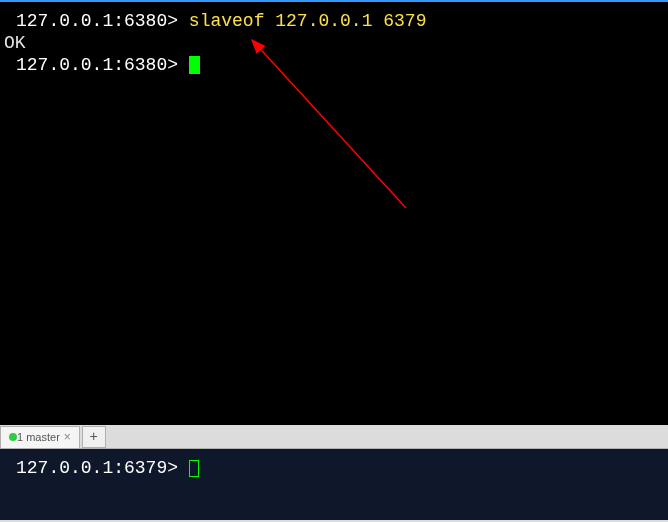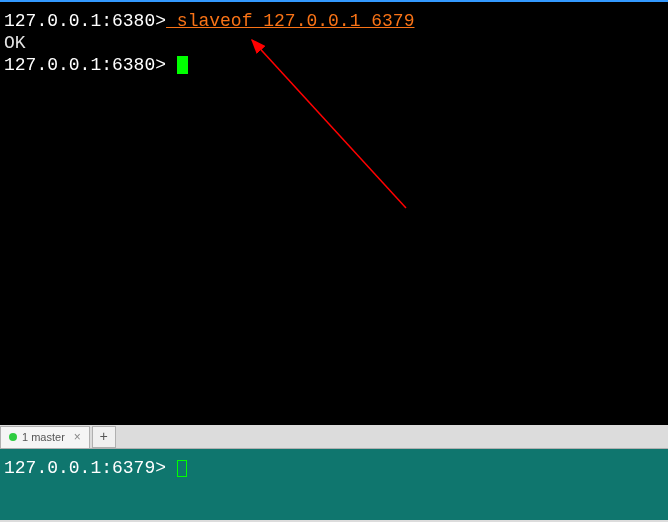--- a/index.html
+++ b/index.html
@@ -40,21 +40,20 @@
       background: #f5f5f5;
       border: 1px solid #b0b0b0;
       border-bottom: none;
       height: 22px;
       padding: 0 8px;
       display: flex;
       align-items: center;
       font-family: Arial, sans-serif;
       font-size: 11px;
       color: #555;
-      gap: 5px;
     }
     .tab-dot {
       width: 8px;
       height: 8px;
       border-radius: 50%;
       background: #2ecc40;
     }
     .tab-close {
       color: #888;
       font-size: 12px;
@@ -66,35 +65,35 @@
       width: 24px;
       height: 22px;
       display: flex;
       align-items: center;
       justify-content: center;
       font-size: 14px;
       color: #555;
       margin-left: 2px;
     }
     .terminal-bottom {
-      background: #0f766e;
+      background: #0f172a;
       width: 100%;
       height: 71px;
       padding: 8px 4px;
     }
     .line {
       white-space: pre;
       line-height: 22px;
     }
     .prompt {
       color: #ffffff;
+      margin-left: 12px;
     }
     .command {
-      color: #f97316;
-      text-decoration: underline;
+      color: #fde047;
     }
     .response {
       color: #e5e5e5;
     }
     .cursor-solid {
       display: inline-block;
       width: 11px;
       height: 18px;
       background: #00ff00;
       vertical-align: text-bottom;

